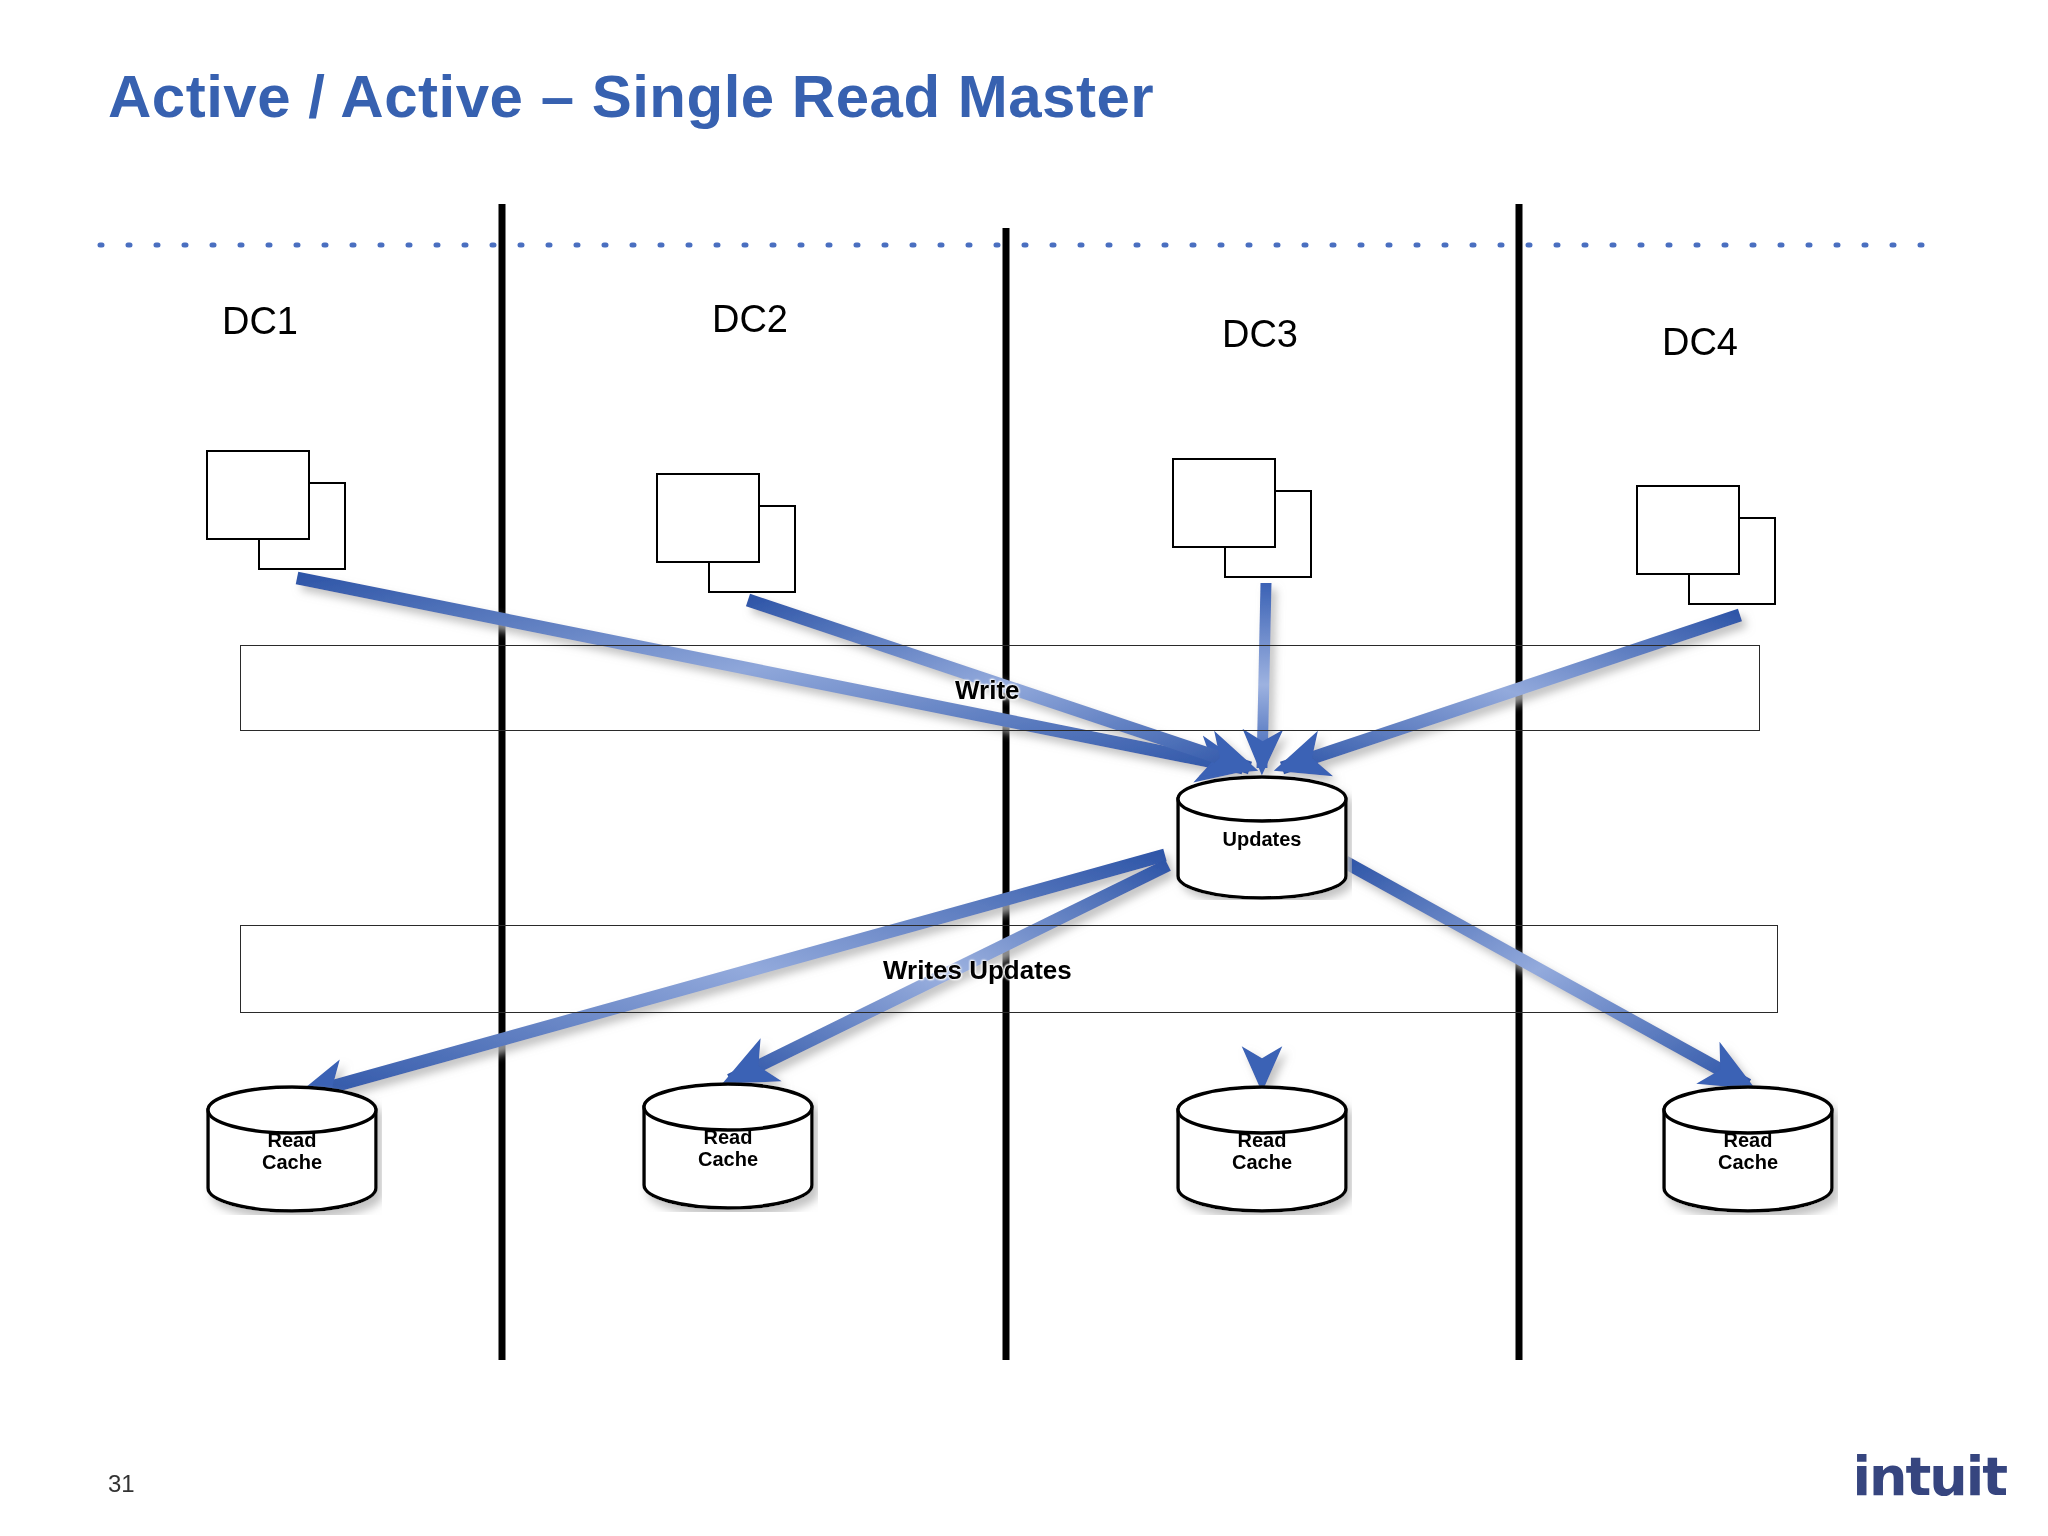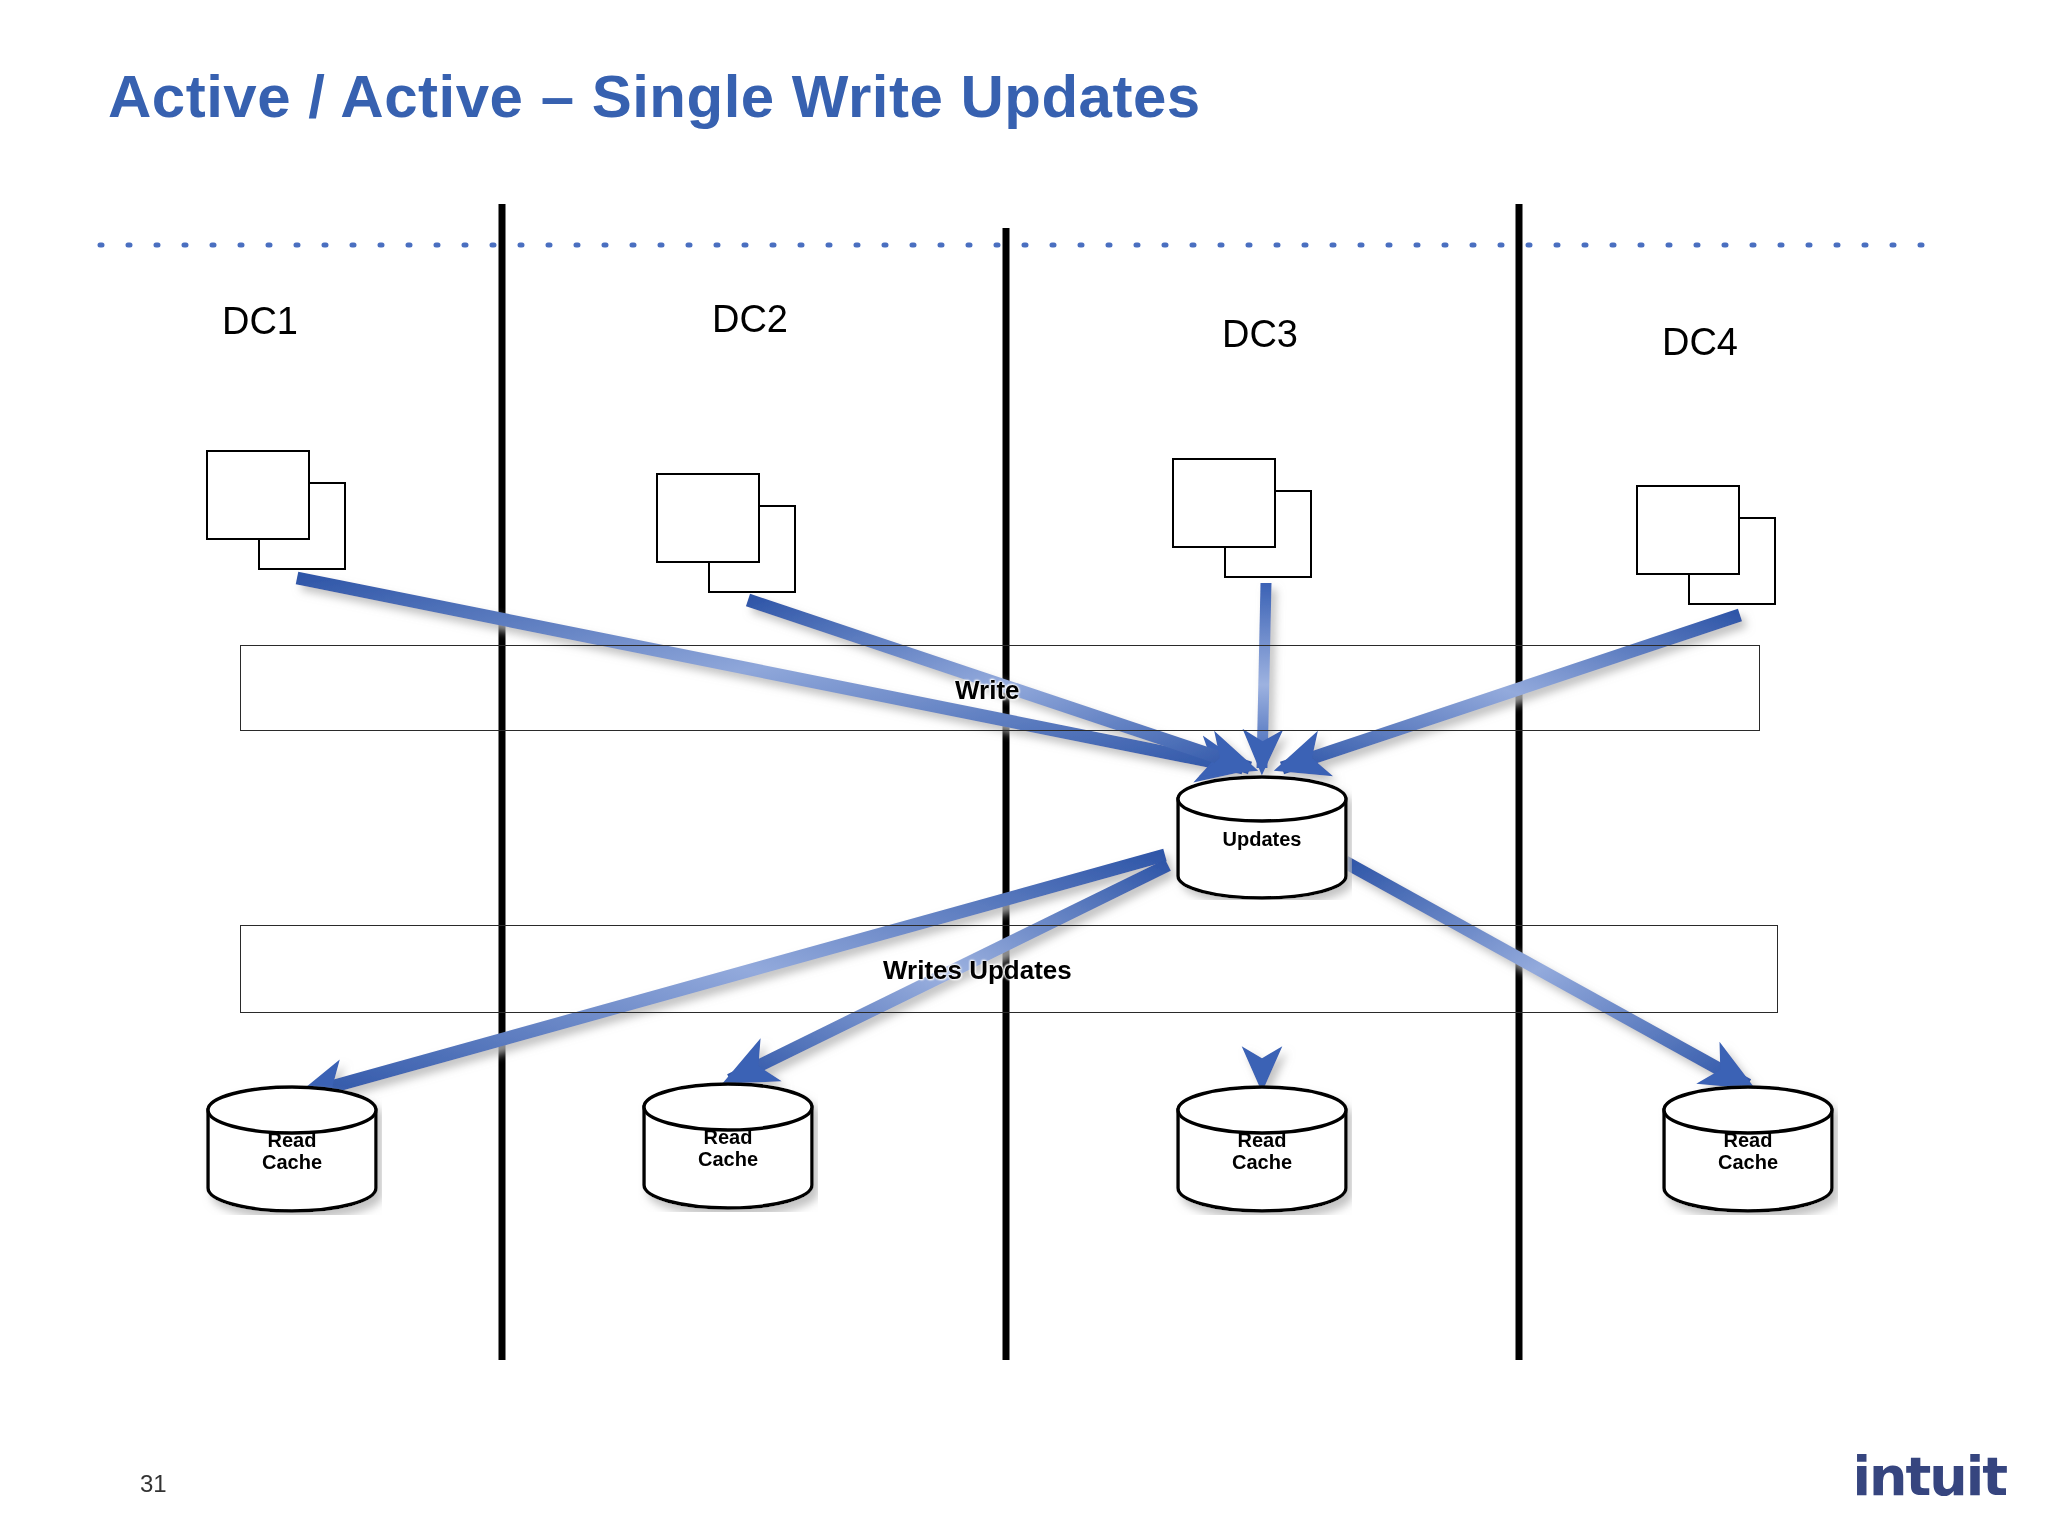--- a/index.html
+++ b/index.html
@@ -96,21 +96,20 @@
     color: #000;
     line-height: 1.12;
     pointer-events: none;
   }
   #page-number {
     position: absolute;
     left: 108px;
     top: 1470px;
     font-size: 24px;
     color: #333;
-    margin-left: 32px;
   }
   #intuit-logo {
     position: absolute;
     right: 42px;
     top: 1445px;
     font-size: 54px;
     font-weight: bold;
     color: #36457F;
     letter-spacing: -2px;
     font-family: "DejaVu Sans", sans-serif;
@@ -123,21 +122,21 @@
     pointer-events: none;
   }
   #arrow-layer { z-index: 5; }
   #divider-layer { z-index: 4; }
 </style>
 </head>
 <body>
 
 <div id="slide">
 
-  <div id="slide-title">Active / Active – Single Write Updates</div>
+  <div id="slide-title">Active / Active – Single Read Master</div>
 
   <svg class="layer" id="divider-layer" viewBox="0 0 2048 1536">
     <line x1="100" y1="245" x2="1945" y2="245" stroke="#4A6FC0" stroke-width="5" stroke-linecap="round" stroke-dasharray="2 26"></line>
     <line x1="502" y1="204" x2="502" y2="1360" stroke="#000000" stroke-width="7"></line>
     <line x1="1006" y1="228" x2="1006" y2="1360" stroke="#000000" stroke-width="7"></line>
     <line x1="1519" y1="204" x2="1519" y2="1360" stroke="#000000" stroke-width="7"></line>
   </svg>
 
   <div class="dc-label" style="left:180px; top:300px; width:160px;">DC1</div>
   <div class="dc-label" style="left:670px; top:298px; width:160px;">DC2</div>

